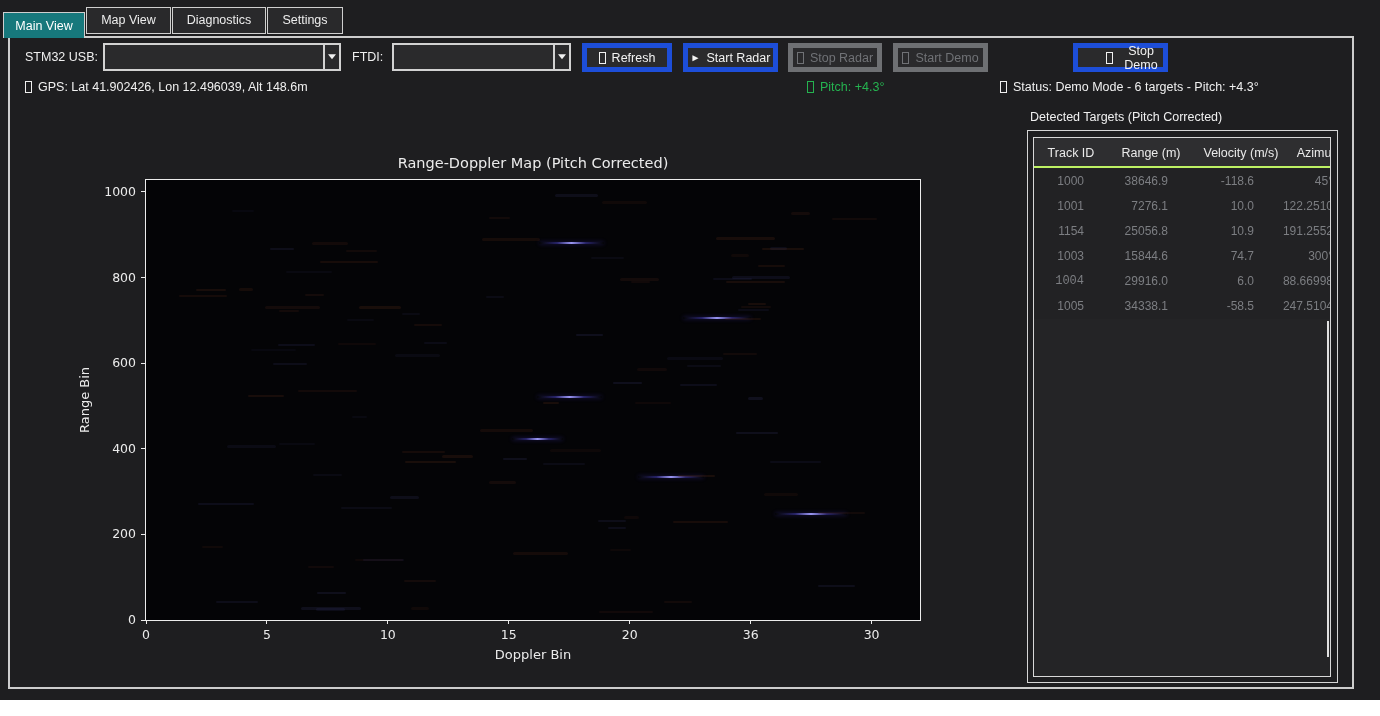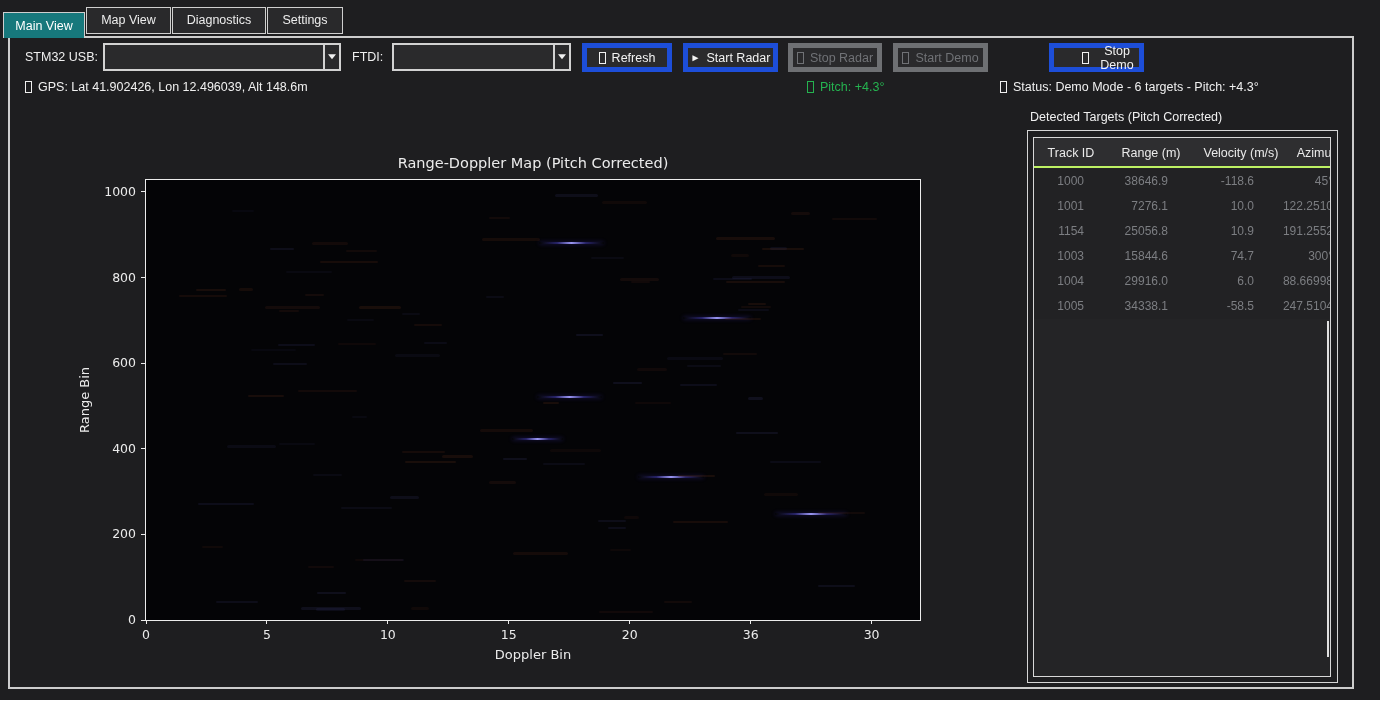--- a/index.html
+++ b/index.html
@@ -118,21 +118,21 @@
     <span>Start Radar</span>
   </button>
   <button class="btn disabled" style="left:788px;width:94px;">
     <span class="tofu"></span>
     <span>Stop Radar</span>
   </button>
   <button class="btn disabled" style="left:893px;width:95px;">
     <span class="tofu"></span>
     <span>Start Demo</span>
   </button>
-  <button class="btn" style="left:1049px;width:95px;padding-left:28px;">
+  <button class="btn" style="left:1073px;width:95px;padding-left:28px;">
     <span class="tofu"></span>
     <span>Stop Demo</span>
   </button>
 
   <div class="statusline" style="left:25px;">
     <span class="tofu"></span>
     <span>GPS: Lat 41.902426, Lon 12.496039, Alt 148.6m</span>
   </div>
   <div class="statusline" id="pitch-line" style="left: 788px; color: rgb(37, 179, 80); padding-left: 19px;">
     <span class="tofu"></span>
@@ -204,21 +204,21 @@
         <div class="tcell" style="left: 130px;">10.9</div>
         <div class="tcell" style="left: 209px;">191.2552</div>
       </div>
       <div class="trow" style="top: 106px;">
         <div class="tcell" style="left: -40px;">1003</div>
         <div class="tcell" style="left: 44px;">15844.6</div>
         <div class="tcell" style="left: 130px;">74.7</div>
         <div class="tcell" style="left: 209px;">300°</div>
       </div>
       <div class="trow" style="top: 131px;">
-        <div class="tcell" style="left: -40px;">1004</div>
+        <div class="tcell" style="left: -40px; font-family: Liberation Mono, monospace;">1004</div>
         <div class="tcell" style="left: 44px;">29916.0</div>
         <div class="tcell" style="left: 130px;">6.0</div>
         <div class="tcell" style="left: 209px;">88.66998</div>
       </div>
       <div class="trow" style="top: 156px;">
         <div class="tcell" style="left: -40px;">1005</div>
         <div class="tcell" style="left: 44px;">34338.1</div>
         <div class="tcell" style="left: 130px;">-58.5</div>
         <div class="tcell" style="left: 209px;">247.5104</div>
       </div>

